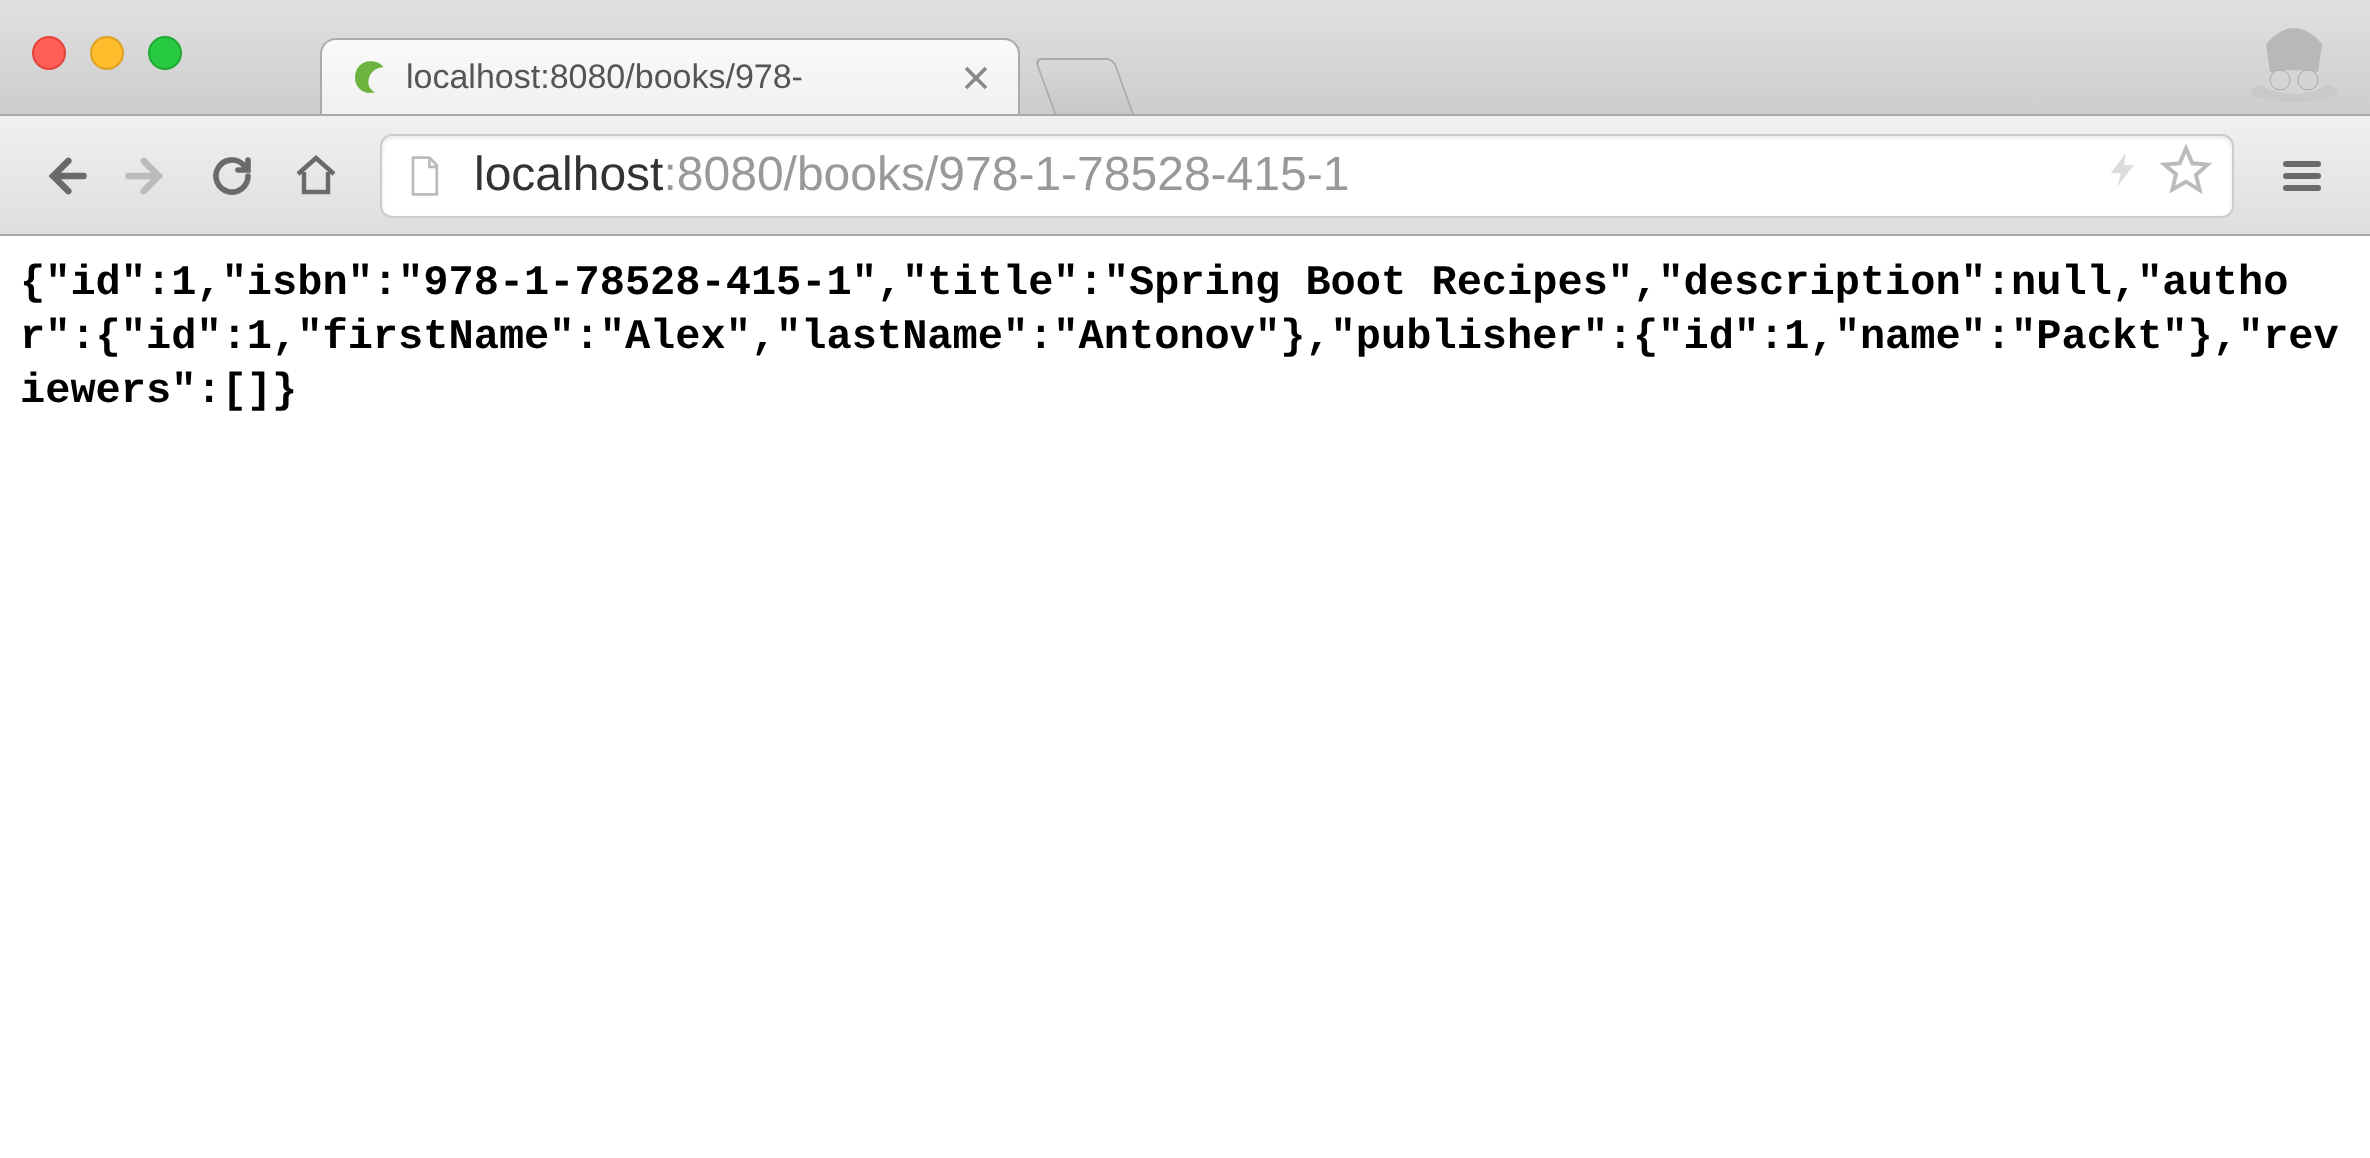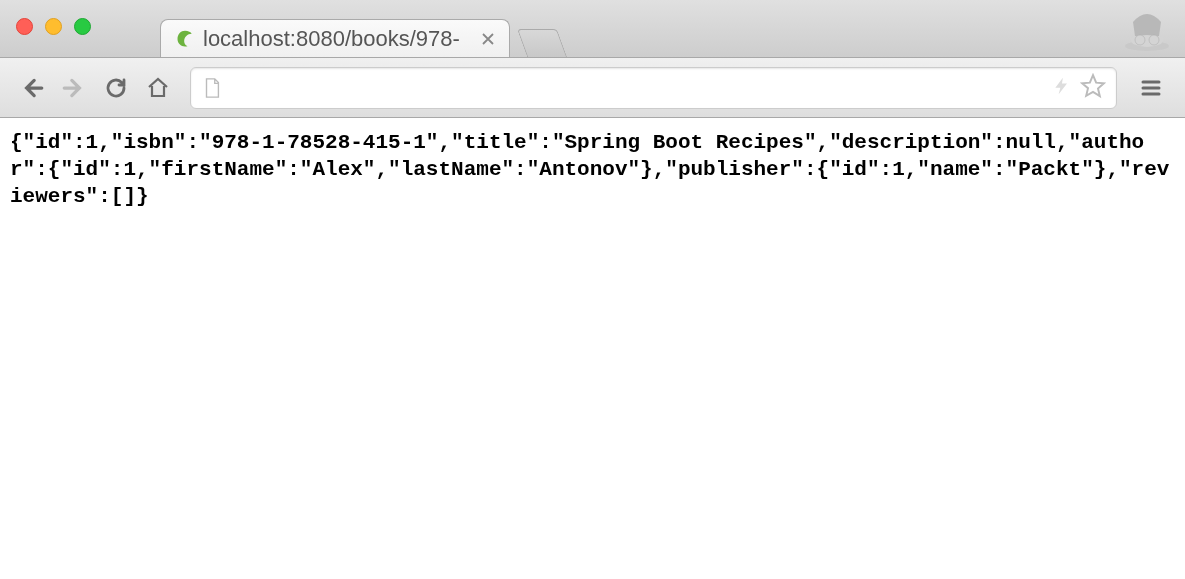--- a/index.html
+++ b/index.html
@@ -43,21 +43,21 @@
       background: linear-gradient(to bottom, #f7f7f7, #ededed);
       height: 38px;
       display: flex;
       align-items: center;
       padding: 0 14px 0 14px;
       border-top-left-radius: 8px;
       border-top-right-radius: 8px;
       border: 1px solid #aaa;
       border-bottom: none;
       position: relative;
-      font-size: 22px;
+      font-size: 17px;
       color: #555;
       min-width: 350px;
       gap: 8px;
     }
     .tab.active {
       background: linear-gradient(to bottom, #fafafa, #f0f0f0);
     }
     .favicon {
       width: 20px;
       height: 20px;
@@ -235,20 +235,21 @@
         <path fill="none" stroke="#6a6a6a" stroke-width="2.2" d="M3 11l9-8 9 8M6 10v10h12V10"></path>
       </svg>
   </div>
 
   <div class="address-bar">
     <span class="page-icon">
       <svg viewBox="0 0 24 24" width="22" height="22">
           <path fill="none" stroke="#bbb" stroke-width="1.5" d="M6 2h9l4 4v16H6V2z M15 2v5h4"></path>
         </svg>
     </span>
+    <span class="url-text"><span class="url-host">localhost</span><span class="url-path">:8080/books/978-1-78528-415-1</span></span>
     <div class="url-actions">
       <span>
         <svg viewBox="0 0 24 24" width="20" height="20">
             <path fill="#ddd" d="M13 2L4 14h6l-2 8 10-13h-6l1-7z"></path>
           </svg>
       </span>
       <span>
         <svg viewBox="0 0 24 24" width="26" height="26">
             <path fill="none" stroke="#bbb" stroke-width="1.8" d="M12 2l2.9 6.9 7.1.6-5.4 4.8 1.7 7-6.3-3.9L5.7 21l1.7-7L2 9.5l7.1-.6z"></path>
           </svg>

